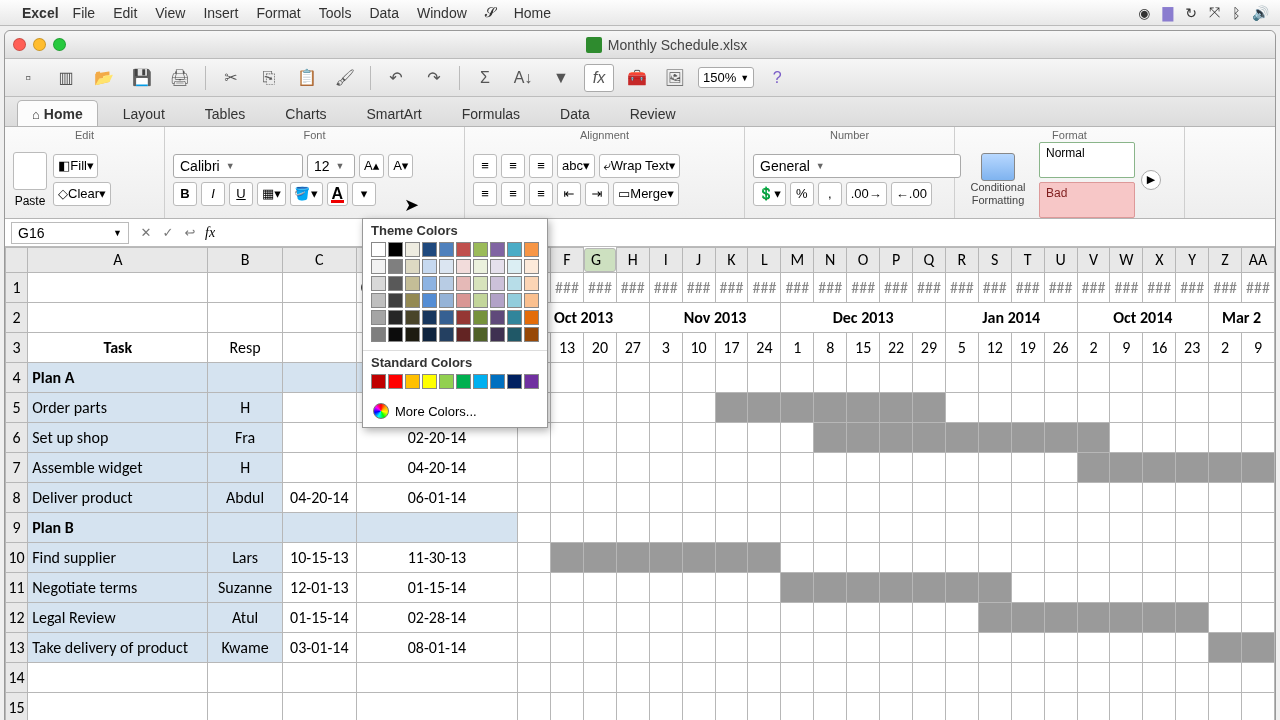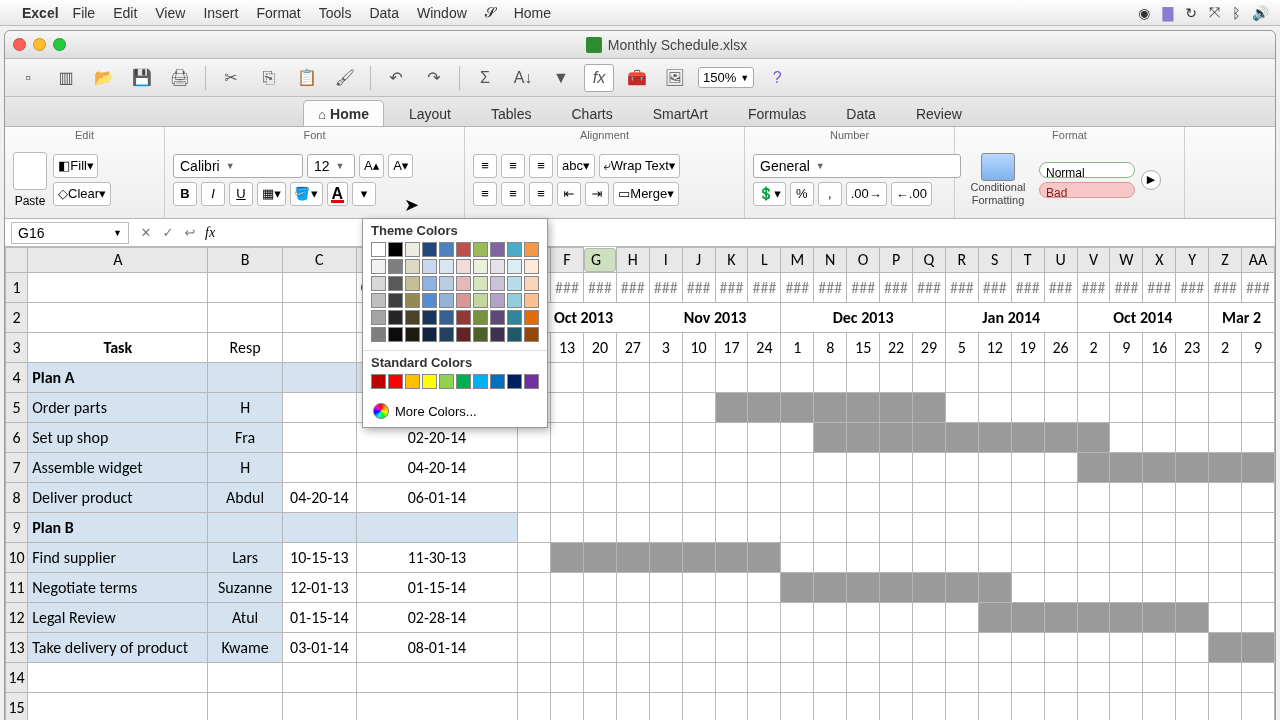--- a/index.html
+++ b/index.html
@@ -22,40 +22,40 @@
 .xls-icon { width: 16px; height: 16px; background: #2e8b2e; border-radius: 2px; display: inline-block; }
 
 
 .toolbar { height: 38px; background: linear-gradient(#f6f6f6,#e4e4e4); display: flex; align-items: center; padding: 0 8px; gap: 8px; border-bottom: 1px solid #bdbdbd; }
 .tb-btn { width: 30px; height: 28px; display: inline-flex; align-items: center; justify-content: center; border: 1px solid transparent; border-radius: 3px; font-size: 16px; color: #555; }
 .tb-btn.box { border-color: #aaa; background: #fff; }
 .tb-sep { width: 1px; height: 24px; background: #bbb; margin: 0 2px; }
 .zoom { display: flex; align-items: center; border: 1px solid #aaa; border-radius: 3px; background: #fff; font-size: 13px; padding: 2px 4px; }
 
 
-.ribbon-tabs { height: 30px; display: flex; align-items: flex-end; padding: 0 12px; gap: 10px; background: linear-gradient(#e9e9e9,#dcdcdc); border-bottom: 1px solid #b5b5b5; justify-content: center; }
+.ribbon-tabs { height: 30px; display: flex; align-items: flex-end; padding: 0 12px; gap: 10px; background: linear-gradient(#e9e9e9,#dcdcdc); border-bottom: 1px solid #b5b5b5; }
 .rtab { padding: 5px 14px 4px; font-size: 14px; color: #333; border: 1px solid transparent; border-bottom: none; border-radius: 5px 5px 0 0; cursor: default; }
 .rtab.active { background: #fcfcfc; border-color: #b5b5b5; font-weight: 600; }
 .home-icon { font-size: 13px; margin-right: 4px; }
 
 
 .ribbon { height: 92px; background: linear-gradient(#fbfbfb,#eee); display: flex; border-bottom: 1px solid #b5b5b5; }
 .group { border-right: 1px solid #cfcfcf; padding: 2px 8px 0; display: flex; flex-direction: column; position: relative; }
 .group-title { font-size: 11px; color: #666; text-align: center; }
 .group-body { flex: 1; display: flex; align-items: center; gap: 6px; }
 .mini-btn { height: 24px; min-width: 24px; border: 1px solid #bbb; border-radius: 3px; background: #fff; display: inline-flex; align-items: center; justify-content: center; font-size: 13px; padding: 0 4px; }
 .sel { border: 1px solid #aaa; background: #fff; border-radius: 3px; padding: 3px 6px; font-size: 14px; display: flex; align-items: center; gap: 6px; }
 .sel .caret { font-size: 9px; color: #666; }
 .stack { display: flex; flex-direction: column; gap: 4px; }
 .row { display: flex; gap: 4px; align-items: center; }
 .font-color-btn { border: 1px solid #bbb; border-radius: 3px; background: #fff; padding: 2px 4px; font-weight: bold; position: relative; }
 .font-color-btn .underline { position: absolute; bottom: 2px; left: 3px; right: 3px; height: 3px; background: #e00; }
 .cond-fmt { display: flex; flex-direction: column; align-items: center; font-size: 11px; color: #444; }
 .cond-fmt .ic { width: 34px; height: 28px; background: linear-gradient(#b8d8ff,#7fb3ef); border: 1px solid #888; border-radius: 3px; }
-.style-chip { width: 96px; height: 16px; border: 1px solid #8ab58a; background: #fff; font-size: 12px; padding: 3px 6px; border-radius: 11px; }
+.style-chip { width: 96px; height: 36px; border: 1px solid #8ab58a; background: #fff; font-size: 12px; padding: 3px 6px; border-radius: 2px; }
 .style-chip.bad { border-color: #d99; background: #f7c7c7; color: #7f1d1d; }
 .nav-arrow { width: 20px; height: 20px; border: 1px solid #aaa; border-radius: 50%; background: #fff; display: inline-flex; align-items: center; justify-content: center; font-size: 11px; }
 
 
 .formula-bar { height: 28px; display: flex; align-items: center; background: #fff; border-bottom: 1px solid #bbb; }
 .name-box { width: 118px; border: 1px solid #bbb; margin: 2px 6px; padding: 2px 6px; font-size: 14px; display: flex; justify-content: space-between; align-items: center; }
 .fb-btn { width: 22px; height: 22px; display: inline-flex; align-items: center; justify-content: center; color: #777; font-size: 13px; }
 .fx { font-style: italic; font-family: Georgia, serif; font-size: 14px; margin-left: 4px; }
 
 

